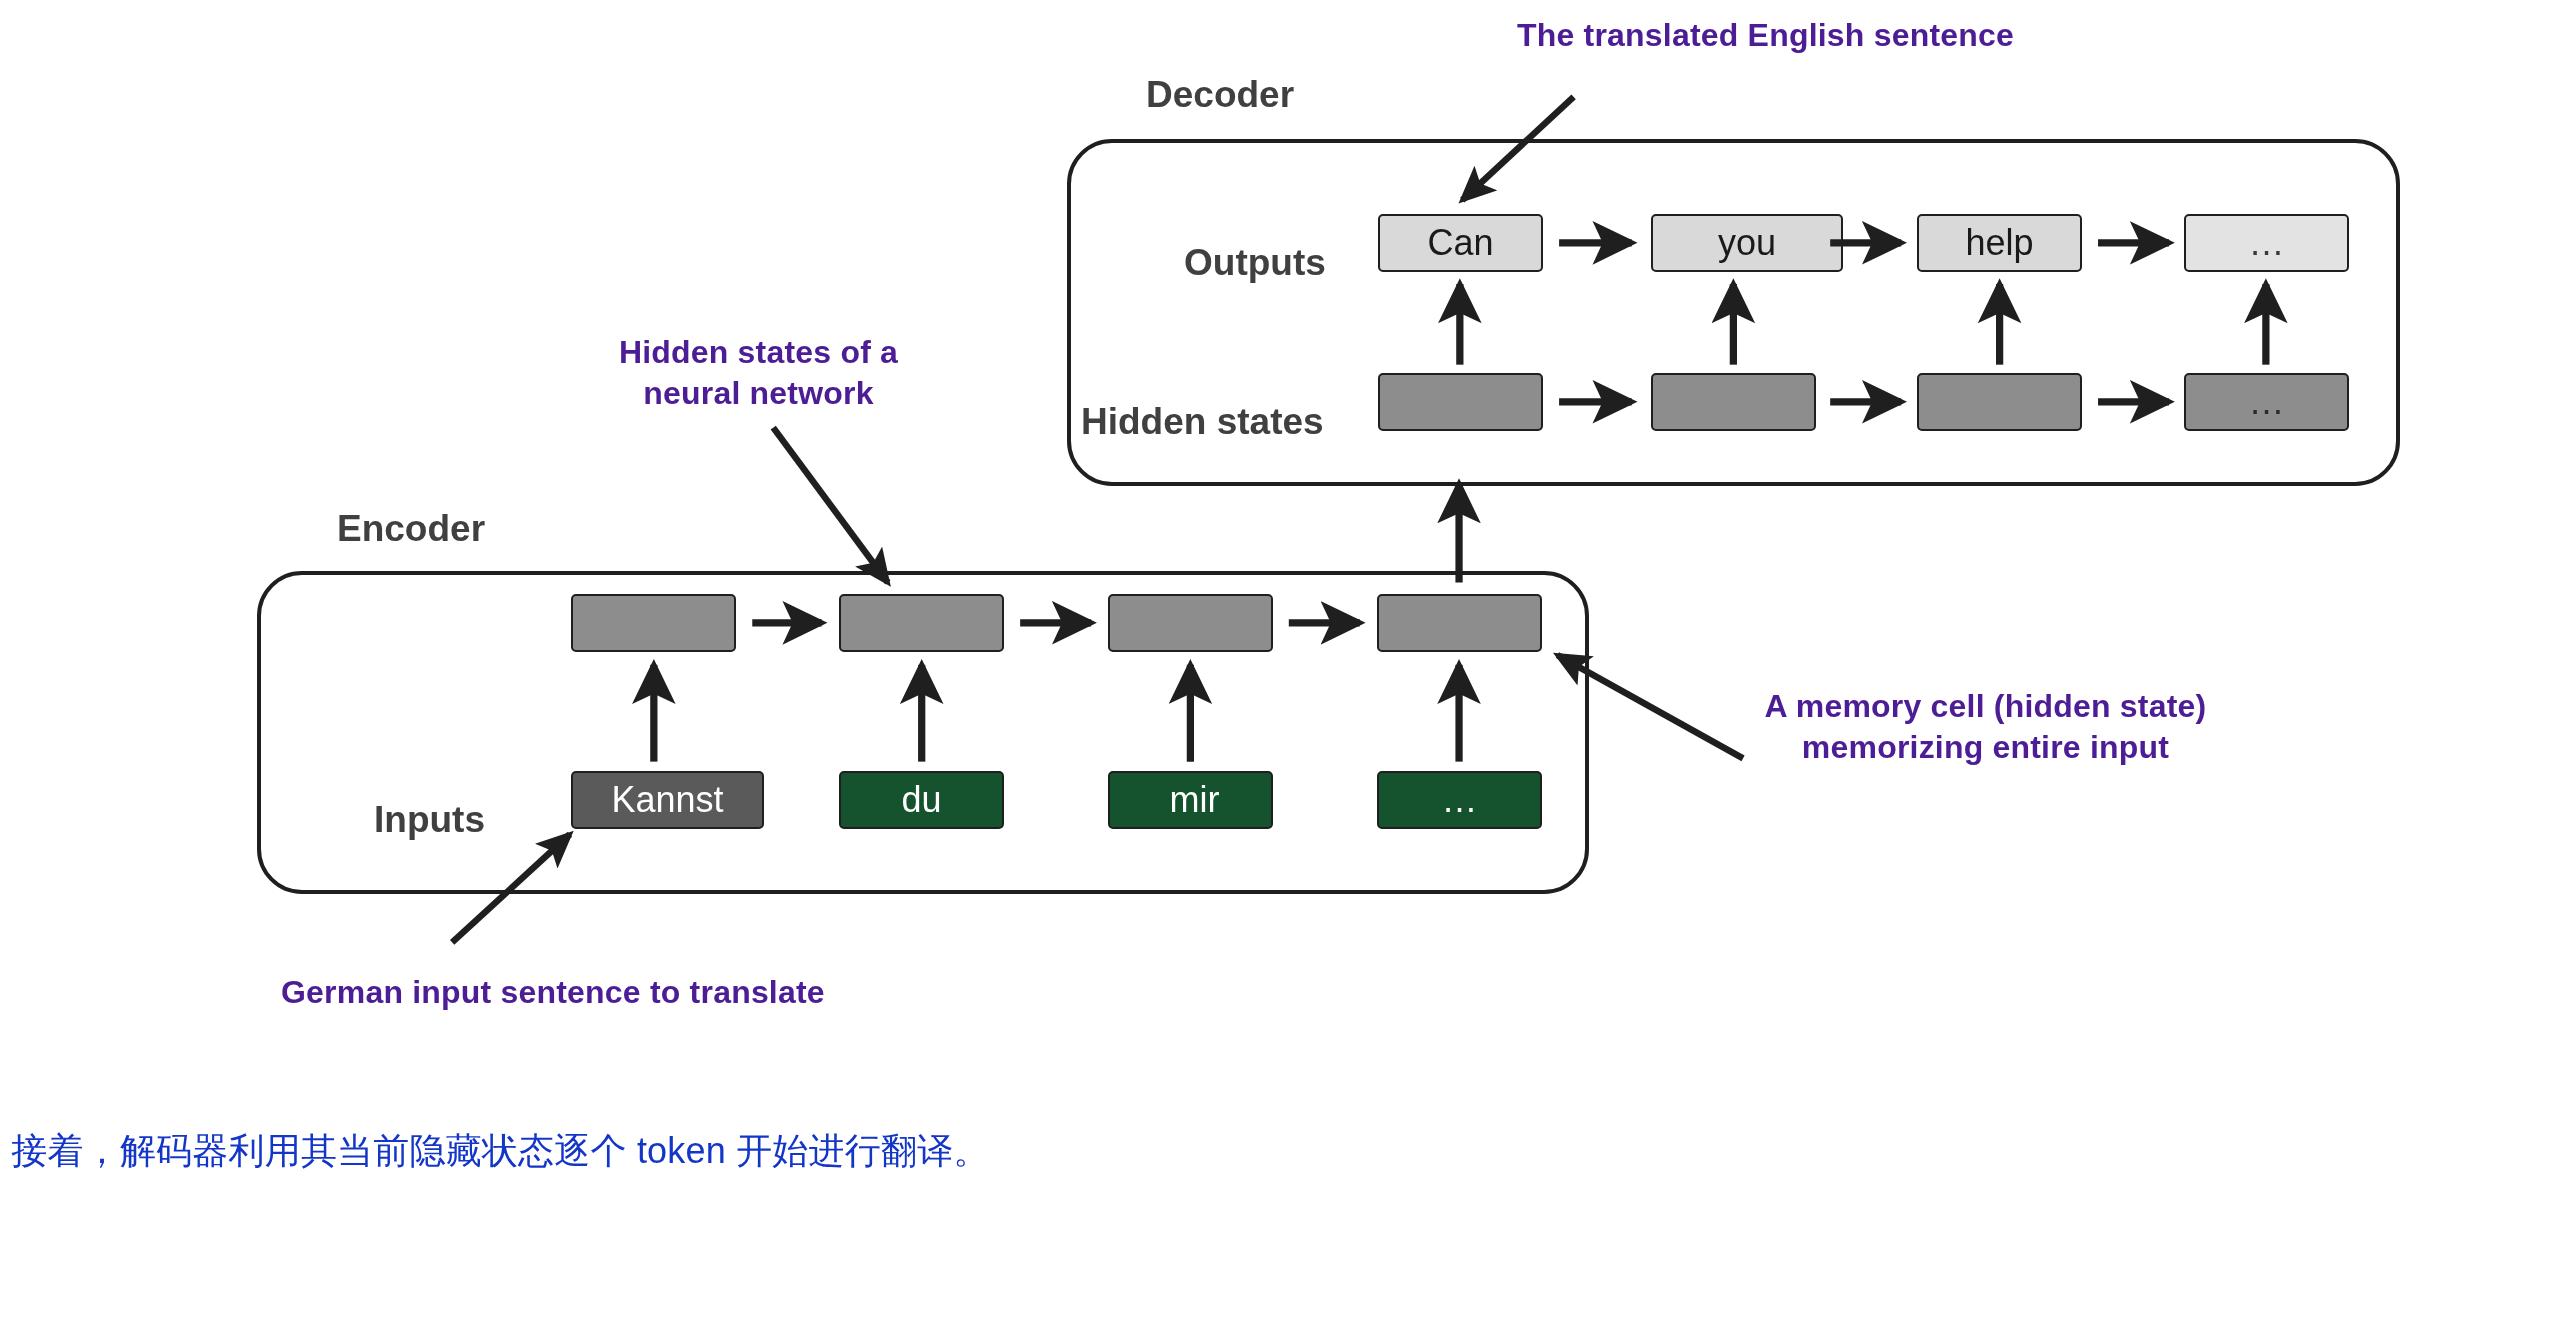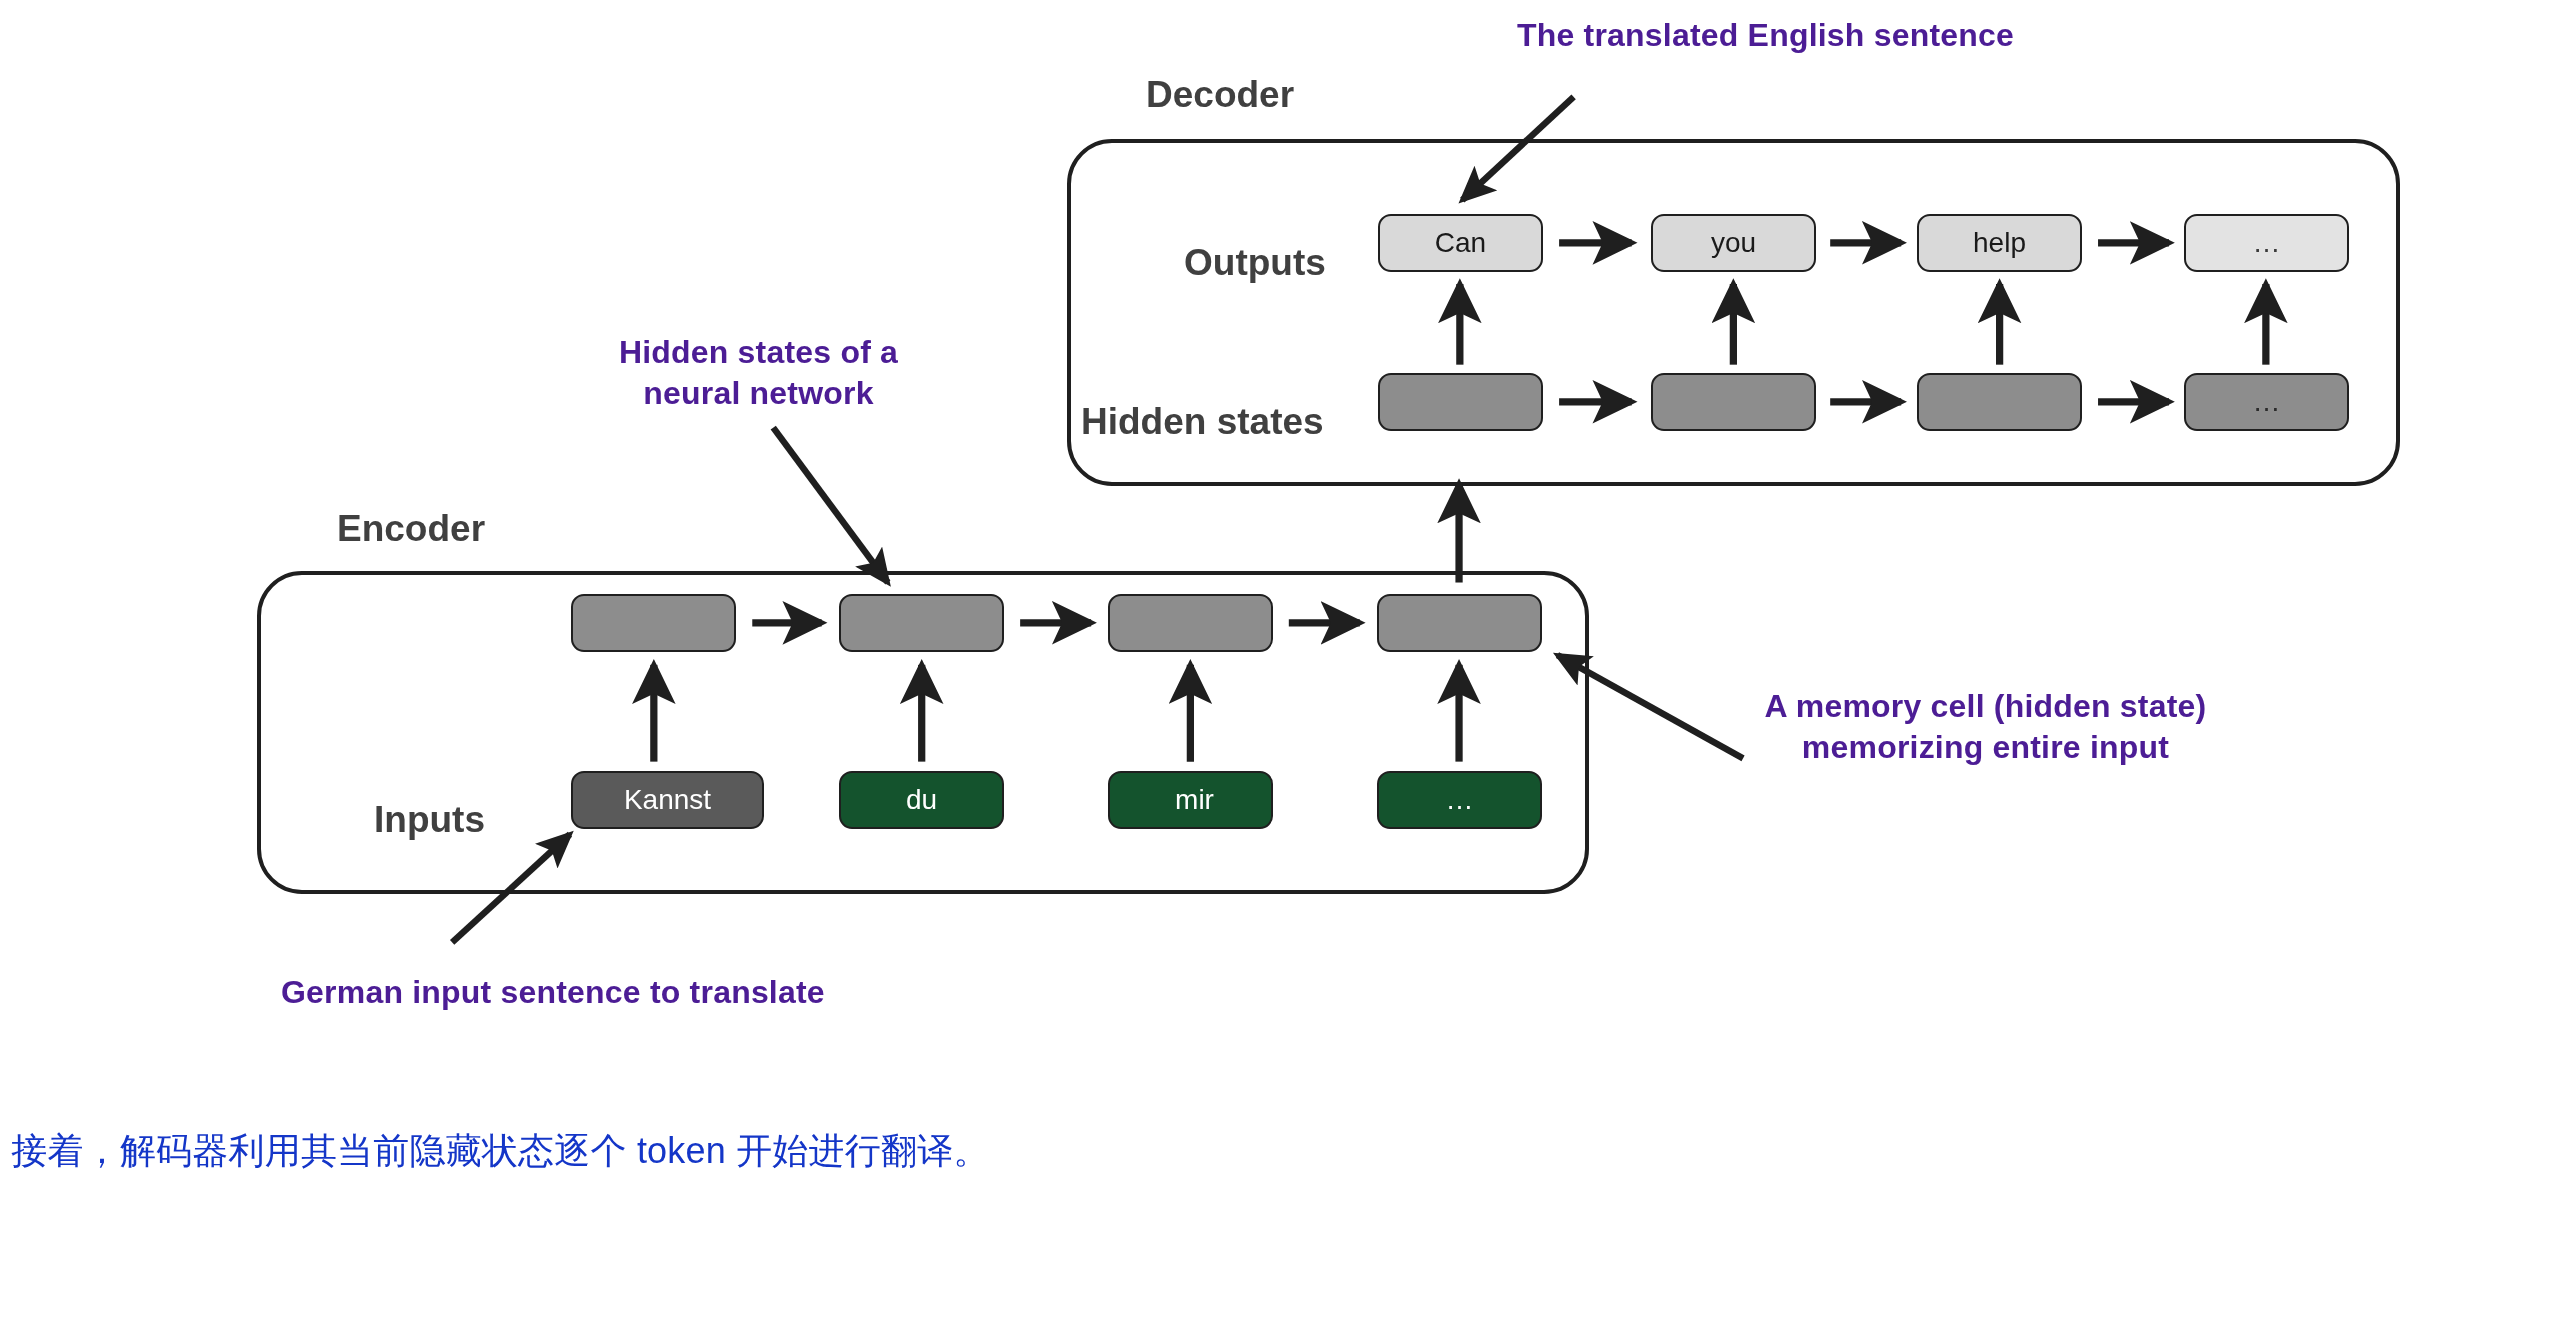--- a/index.html
+++ b/index.html
@@ -54,25 +54,25 @@
     border-radius: 45px;
     background: transparent;
     box-sizing: border-box;
   }
 
   
   .cell {
     position: absolute;
     box-sizing: border-box;
     border: 2.4px solid #1f1f1f;
-    border-radius: 13px;
+    border-radius: 5px;
     display: flex;
     align-items: center;
     justify-content: center;
-    font-size: 28px;
+    font-size: 36px;
     font-family: "Liberation Sans", sans-serif;
   }
   .cell-hidden {
     background: #8d8d8d;
     color: #2a2a2a;
   }
   .cell-input-light {
     background: #5a5a5a;
     color: #ffffff;
   }
@@ -121,21 +121,21 @@
 
   <div class="container-box" style="left:1067px; top:139px; width:1333px; height:347px;"></div>
 
   <div class="lbl lbl-plain" style="left:1146px; top:50px;">Decoder</div>
 
   <div class="lbl lbl-plain" style="left:1184px; top:218px;">Outputs</div>
 
   <div class="lbl lbl-plain" style="left:1081px; top:377px;">Hidden states</div>
 
   <div class="cell cell-output" style="left:1378px; top:214px; width:165px; height:58px;">Can</div>
-  <div class="cell cell-output" style="left:1651px; top:214px; width:165px; height:58px;">you</div>
+  <div class="cell cell-output" style="left:1651px; top:214px; width:192px; height:58px;">you</div>
   <div class="cell cell-output" style="left:1917px; top:214px; width:165px; height:58px;">help</div>
   <div class="cell cell-output-faded" style="left:2184px; top:214px; width:165px; height:58px;">…</div>
 
   <div class="cell cell-hidden" style="left:1378px; top:373px; width:165px; height:58px;"></div>
   <div class="cell cell-hidden" style="left:1651px; top:373px; width:165px; height:58px;"></div>
   <div class="cell cell-hidden" style="left:1917px; top:373px; width:165px; height:58px;"></div>
   <div class="cell cell-hidden" style="left:2184px; top:373px; width:165px; height:58px;">…</div>
 
   <div class="container-box" style="left:257px; top:571px; width:1332px; height:323px;"></div>
 

